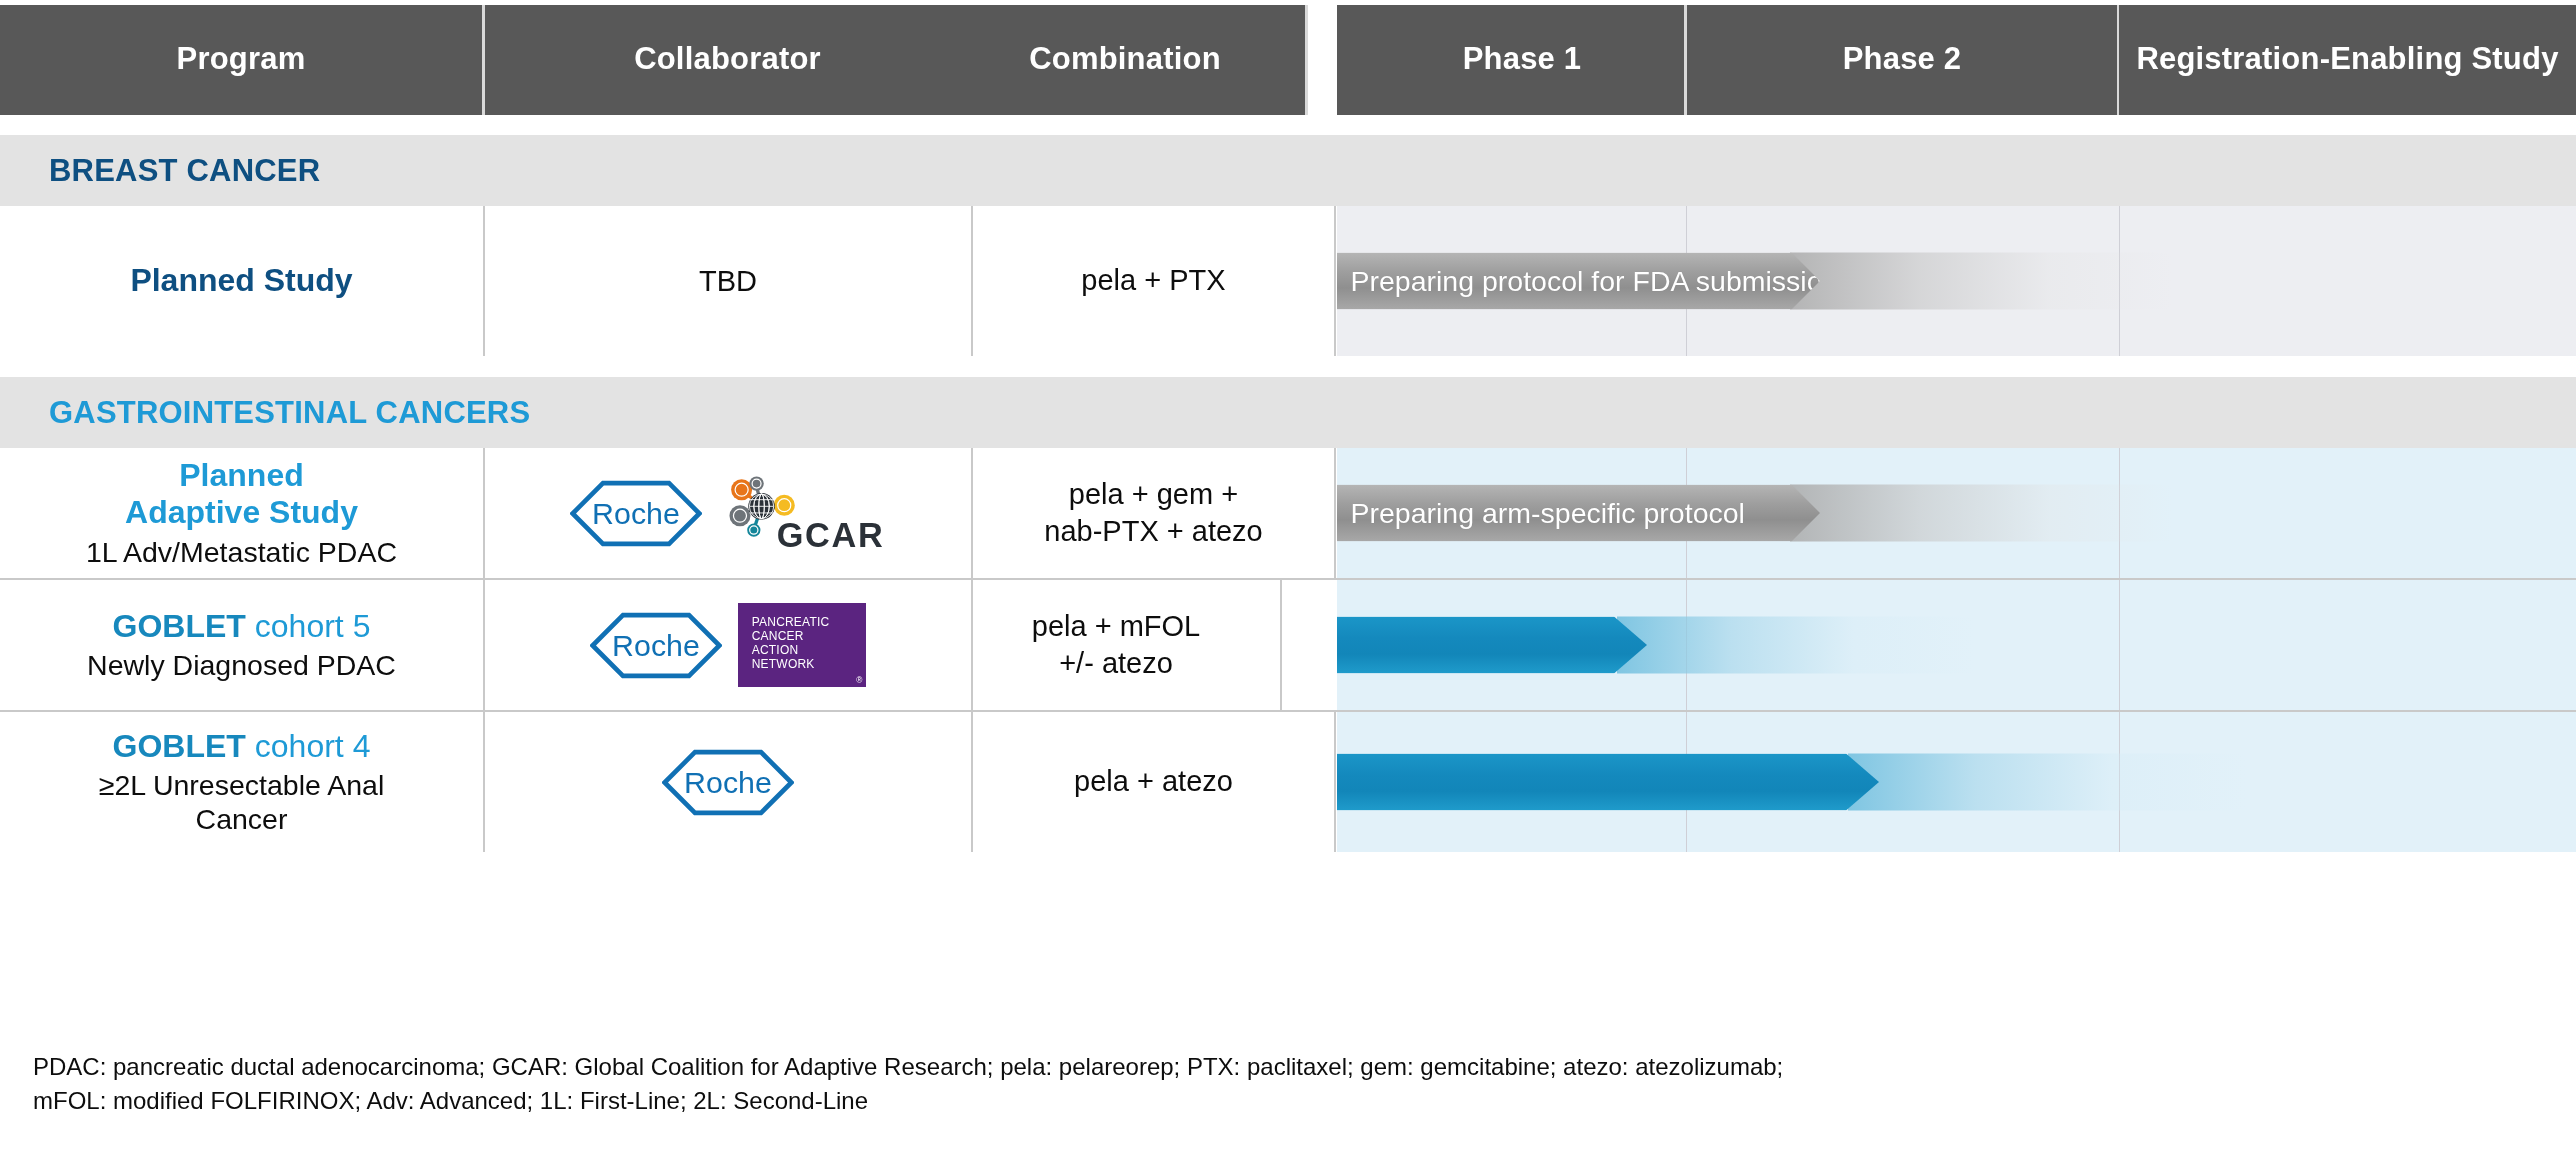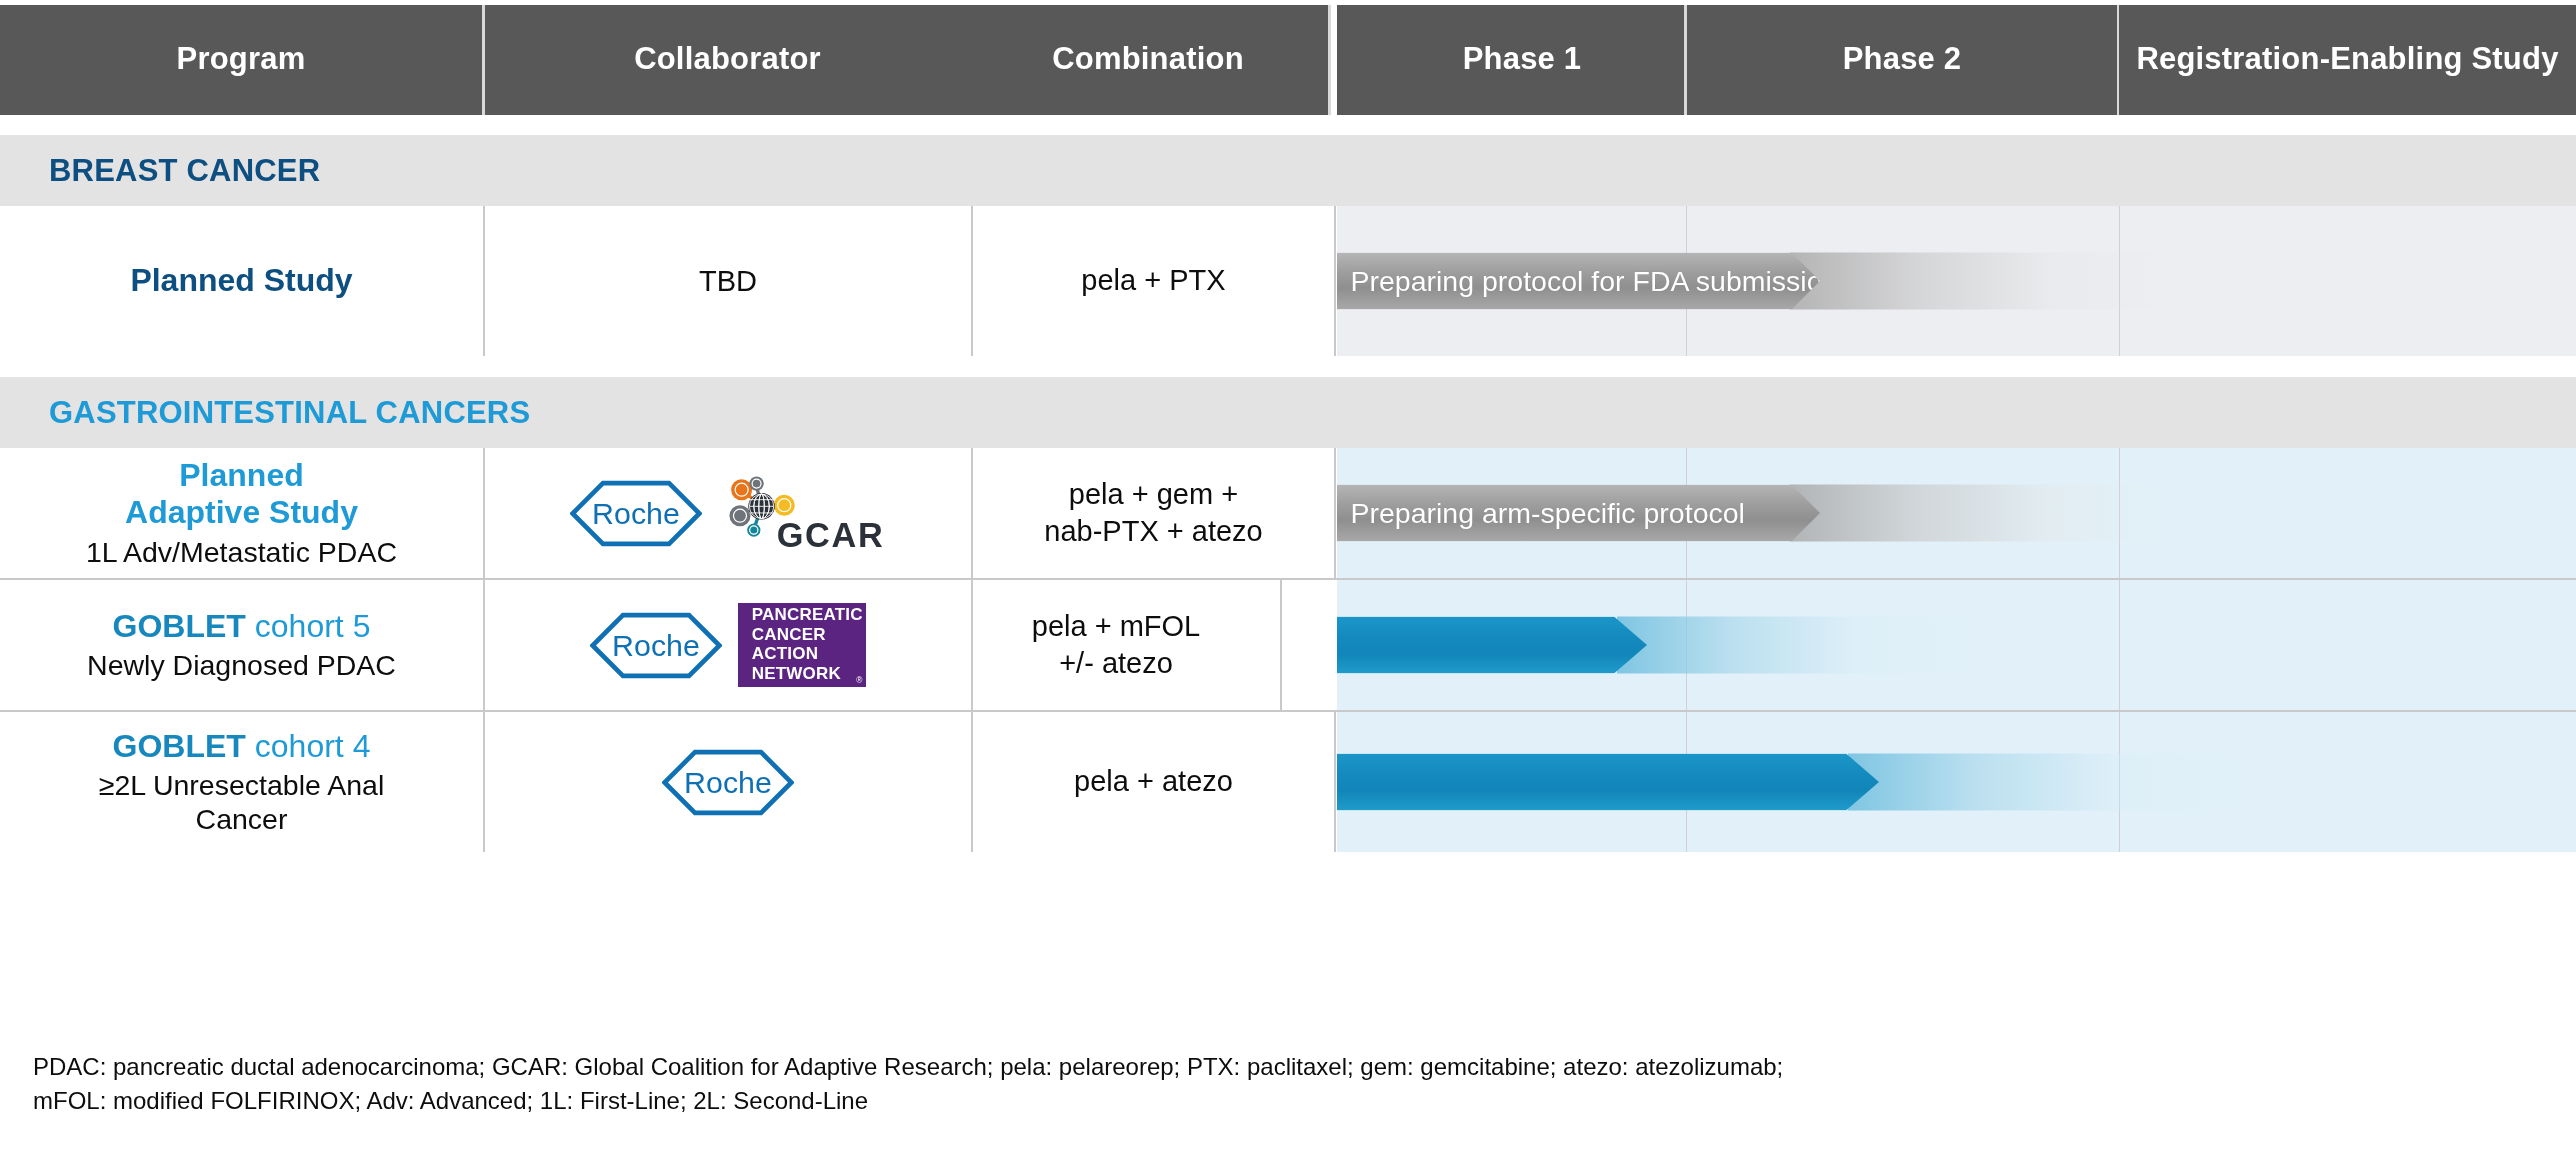--- a/index.html
+++ b/index.html
@@ -97,21 +97,21 @@
   
   .logo-wrap{display:flex;align-items:center;justify-content:center;gap:16.5px;}
   .roche{position:relative;display:block;}
   .gcar{display:block;}
   .pancan{
     background:#5b2480;color:#ffffff;
     display:flex;flex-direction:column;justify-content:center;
     padding:10.5px 12px 12px 13.5px;box-sizing:border-box;position:relative;
   }
   .pancan span{
-    font-size:17px;font-weight:bold;line-height:1.16;letter-spacing:0.2px;
+    font-size:12px;font-weight:normal;line-height:1.16;letter-spacing:0.2px;
     display:block;text-align:left;
   }
   .pancan .reg{
     position:absolute;right:3.8px;bottom:1.5px;font-size:8.3px;font-weight:normal;
     letter-spacing:0;
   }
 
   
   .footnote{
     position:absolute;left:33px;top:1050px;width:2508px;
@@ -120,21 +120,21 @@
   .footnote div{white-space:nowrap;}
 </style>
 </head>
 <body>
 
 <div class="pipeline">
 
   <div class="hdr" id="hdr">
       <div class="hdr-cell" style="position: absolute; left: 0px; width: 485px; top: 0px; height: 110px;">Program</div>
       <div class="hdr-cell" style="position: absolute; left: 485px; width: 488px; top: 0px; height: 110px;">Collaborator</div>
-      <div class="hdr-cell" style="position: absolute; left: 968px; width: 363px; top: 0px; height: 110px;">Combination</div>
+      <div class="hdr-cell" style="position: absolute; left: 945px; width: 363px; top: 0px; height: 110px;">Combination</div>
       <div class="hdr-cell" style="position: absolute; left: 1337px; width: 350px; top: 0px; height: 110px; padding-left: 23px;">Phase 1</div>
       <div class="hdr-cell" style="position: absolute; left: 1687px; width: 433px; top: 0px; height: 110px;">Phase 2</div>
       <div class="hdr-cell" style="position: absolute; left: 2119px; width: 457px; top: 0px; height: 110px;">Registration-Enabling Study</div>
     </div>
 
   <div id="body-host">
       <div class="band band-breast" style="top: 135px;">
         <div class="band-label">BREAST CANCER</div>
       </div>
       <div class="row" style="top: 206px; height: 150px;">

